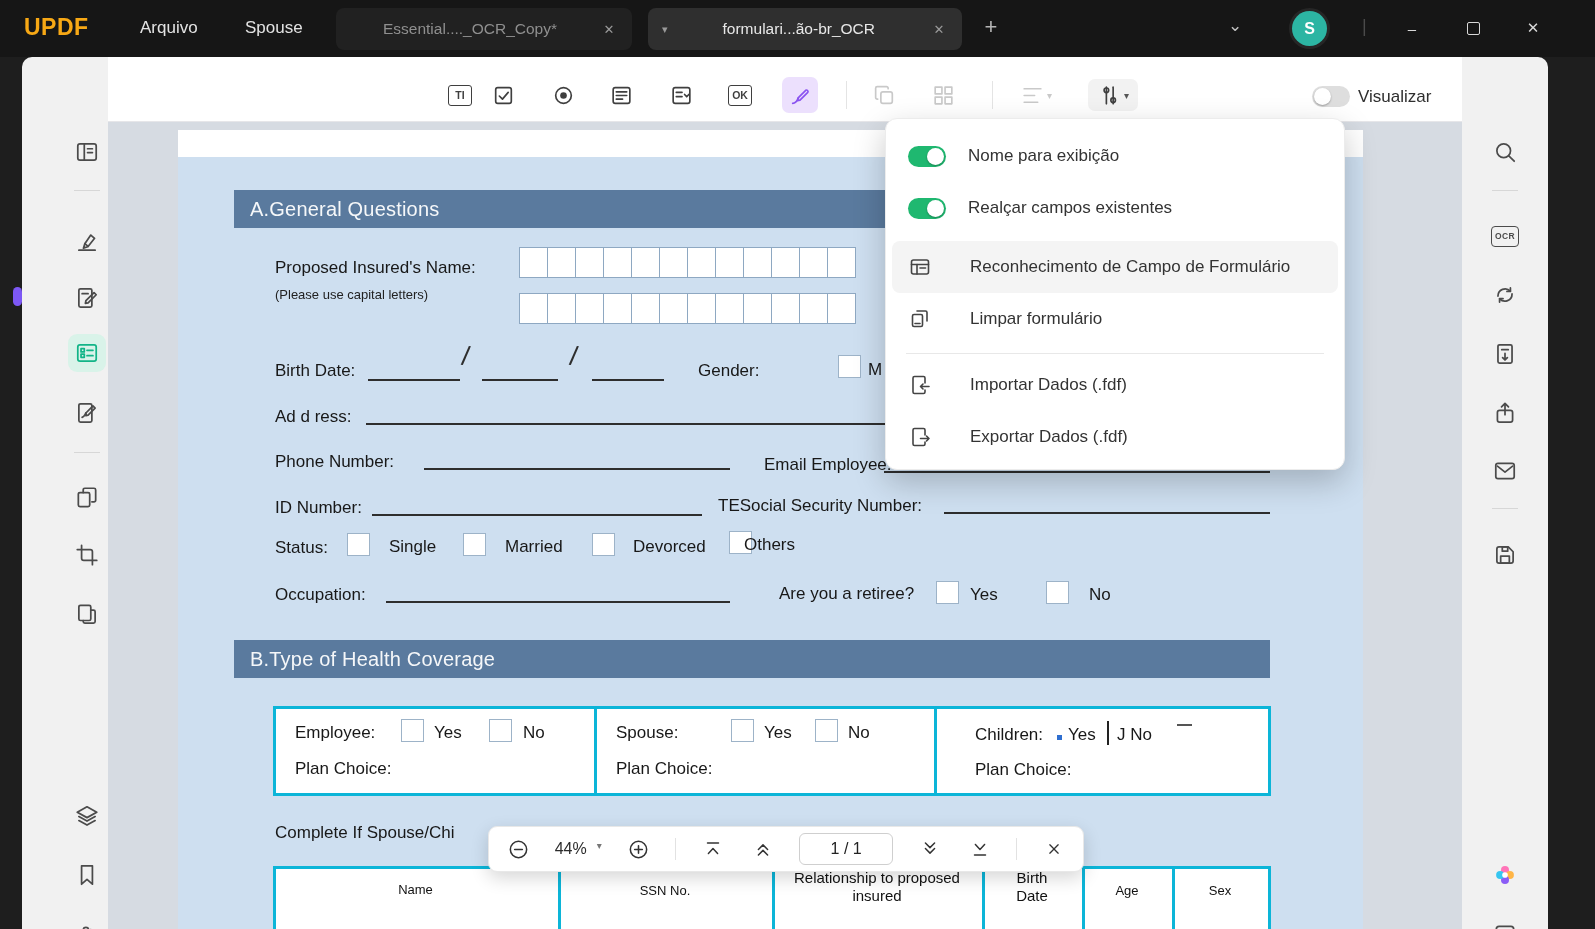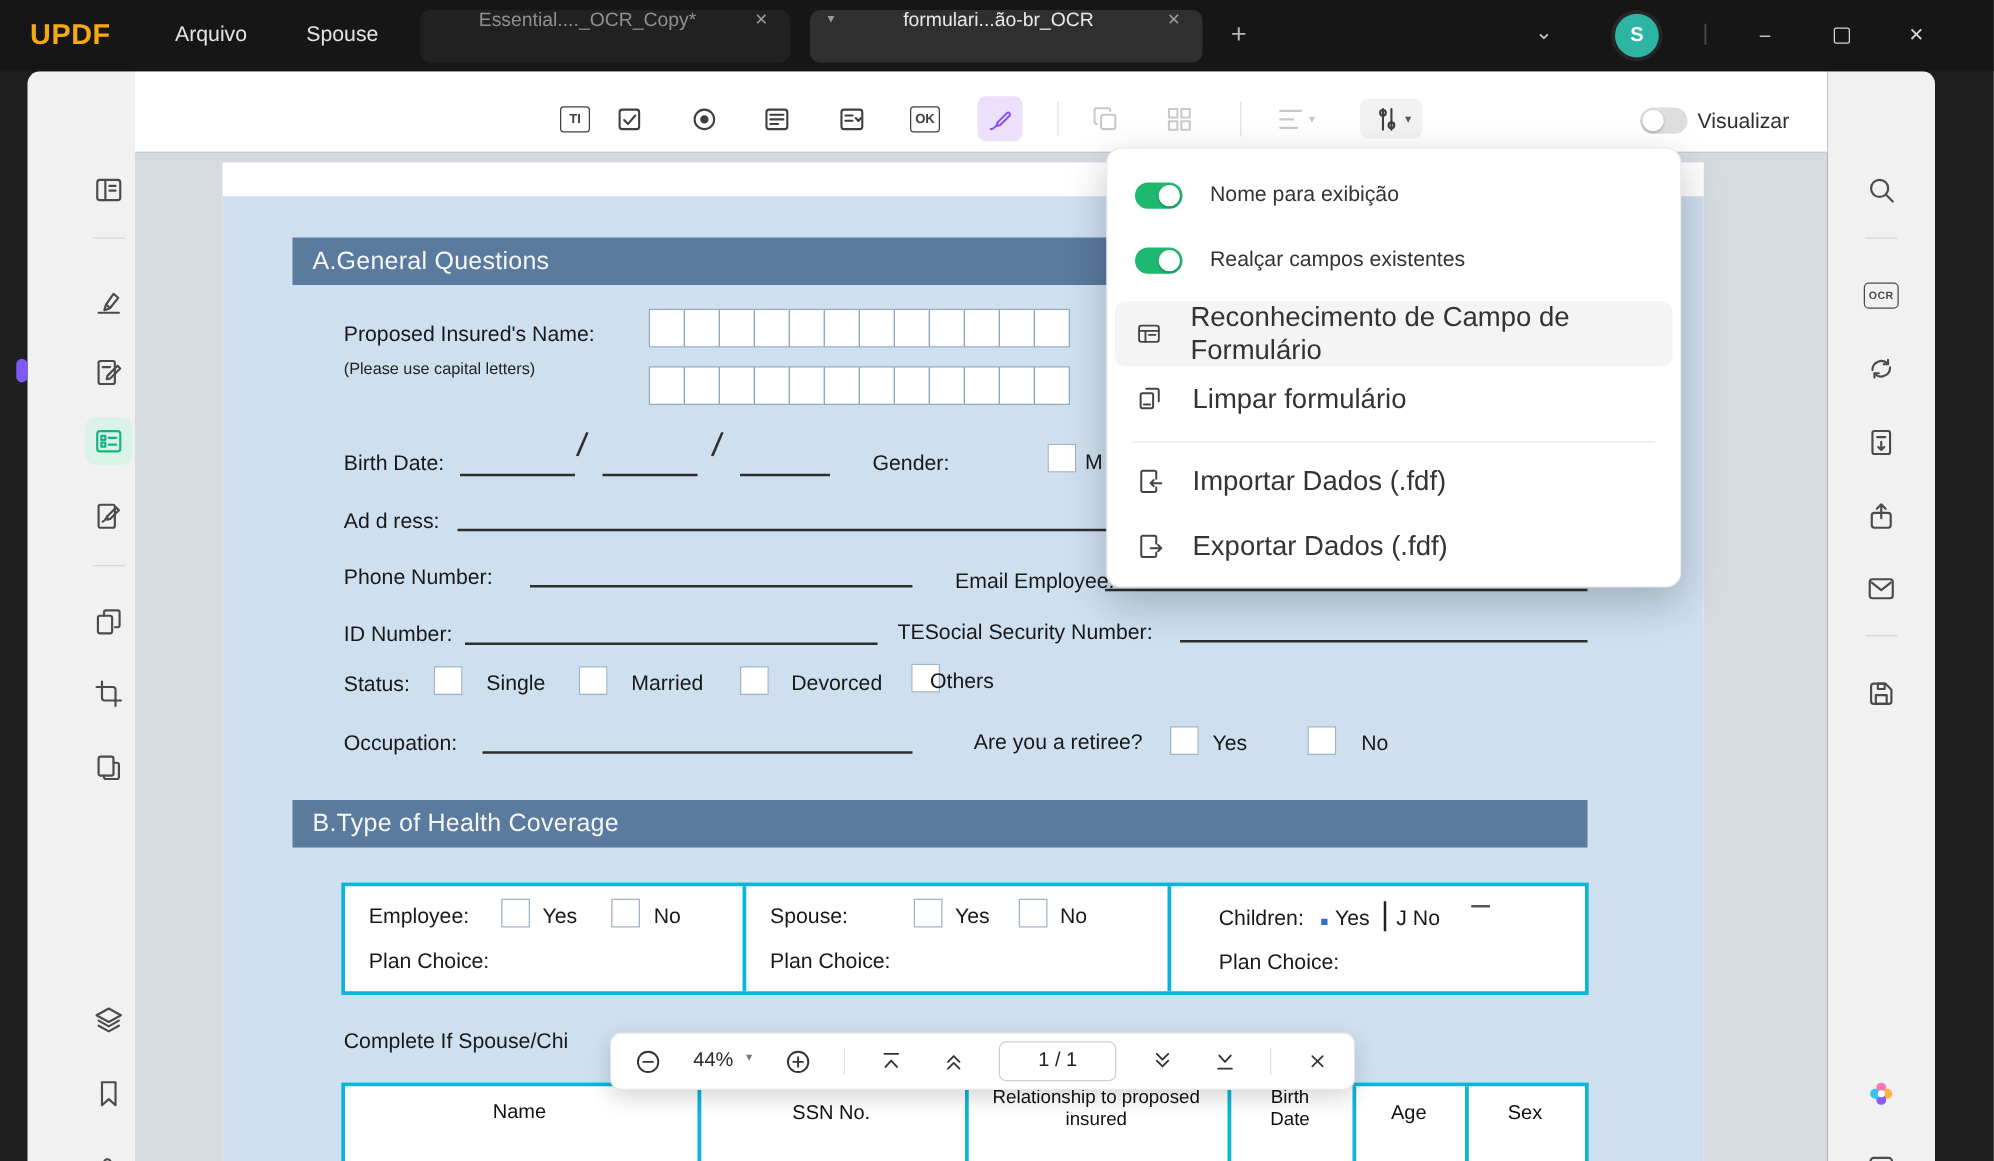--- a/index.html
+++ b/index.html
@@ -5,21 +5,21 @@
   *{box-sizing:border-box;margin:0;padding:0}
   html,body{width:1595px;height:929px}
   body{position:relative;overflow:hidden;background:#1e1e1e;font-family:"Liberation Sans",sans-serif;-webkit-font-smoothing:antialiased}
   .abs{position:absolute}
   svg.ic{stroke:#4b4b4b;fill:none;stroke-width:1.6;stroke-linecap:round;stroke-linejoin:round;display:block}
 
   
   .titlebar{position:absolute;left:0;top:0;width:1595px;height:57px;background:#161616;z-index:100}
   .logo{position:absolute;left:24px;top:14px;font-size:23px;font-weight:800;color:#f7a815;letter-spacing:.5px}
   .tmenu{position:absolute;top:18px;font-size:17px;color:#e3e3e3;cursor:default}
-  .tab{position:absolute;top:8px;height:42px;border-radius:8px;display:flex;padding:0 14px;gap:10px}
+  .tab{position:absolute;top:8px;height:42px;border-radius:8px;display:flex;align-items:center;padding:0 14px;gap:10px}
   .tab-inactive{left:336px;width:296px;background:#212121;color:#8f8f8f}
   .tab-active{left:648px;width:314px;background:#2f2f2f;color:#e8e8e8}
   .tab-label{flex:1;text-align:center;font-size:15.5px;white-space:nowrap;overflow:hidden;text-overflow:ellipsis}
   .tab-close{font-size:13px;color:#9a9a9a;width:18px;text-align:center}
   .tab-caret{font-size:11px;color:#9a9a9a}
   .newtab{position:absolute;left:978px;top:14px;font-size:22px;color:#b5b5b5;width:26px;text-align:center}
   .tabs-chevron{position:absolute;left:1228px;top:15px;font-size:17px;color:#c0c0c0}
   .avatar{position:absolute;left:1292px;top:11px;width:35px;height:35px;border-radius:50%;background:#2cb5a3;color:#fff;font-size:16px;font-weight:bold;display:flex;align-items:center;justify-content:center;box-shadow:0 0 0 3px rgba(255,255,255,.07)}
   .tb-sep{position:absolute;left:1362px;top:16px;color:#4a4a4a;font-size:18px}
   .win-btn{position:absolute;top:16px;width:24px;height:24px;color:#d8d8d8;font-size:15px;display:flex;align-items:center;justify-content:center}
@@ -60,25 +60,25 @@
   .sect{position:absolute;left:234px;width:1036px;height:38px;background:#5a7a9e;color:#f5f7f9;font-size:20px;line-height:38px;padding-left:16px;letter-spacing:.2px;z-index:5}
   .flabel{position:absolute;font-size:17px;color:#181818;white-space:nowrap;z-index:6}
   .fsmall{position:absolute;font-size:13px;color:#222;white-space:nowrap;z-index:6}
   .uline{position:absolute;height:0;border-bottom:2px solid #2e2e2e;z-index:6}
   .cb{position:absolute;width:23px;height:23px;background:#fff;border:1px solid #9db3c8;z-index:6}
   .charrow{position:absolute;display:flex;z-index:6}
   .cbox{width:29px;height:31px;background:#fff;border:1px solid #8ea8c2;margin-left:-1px}
   .slash{position:absolute;font-size:27px;color:#2e2e2e;z-index:6;transform:rotate(8deg)}
   .ctable{position:absolute;background:#fff;border:3px solid #0cb5d8;z-index:5}
   .vdiv{position:absolute;top:0;bottom:0;width:2.5px;background:#0cb5d8}
-  .thead{position:absolute;font-size:16px;color:#111;text-align:center;z-index:6;line-height:18px}
+  .thead{position:absolute;font-size:13px;color:#111;text-align:center;z-index:6;line-height:18px}
 
   
   .form-menu{position:absolute;left:885px;top:118px;width:460px;height:352px;background:#fff;border:1px solid #ececec;border-radius:12px;box-shadow:0 12px 32px rgba(0,0,0,.22);z-index:50}
-  .menu-row{position:absolute;left:6px;right:6px;height:52px;display:flex;align-items:center;padding-left:16px;gap:22px;border-radius:8px;font-size:22px;color:#333}
+  .menu-row{position:absolute;left:6px;right:6px;height:52px;display:flex;align-items:center;padding-left:16px;gap:38px;border-radius:8px;font-size:17px;color:#333}
   .menu-row.hl{background:#f4f4f4}
   .toggle-row{position:absolute;left:22px;right:16px;height:34px;display:flex;align-items:center;gap:22px;font-size:17px;color:#333}
   .menu-div{position:absolute;left:20px;right:20px;height:0;border-top:1px solid #e8e8e8}
 
   
   .zoombar{position:absolute;left:488px;top:826px;width:596px;height:46px;background:#fff;border:1px solid #e8e8e8;border-radius:9px;box-shadow:0 6px 18px rgba(0,0,0,.16);z-index:60;display:flex;align-items:center;justify-content:space-between;padding:0 16px}
   .zbtn{width:26px;height:26px;display:flex;align-items:center;justify-content:center}
   .zoom-group{display:flex;align-items:flex-start;gap:8px;font-size:16px;color:#2c2c2c}
   .zsep{width:1px;height:22px;background:#e2e2e2}
   .pagebox{width:94px;height:32px;border:1px solid #cfcfcf;border-radius:6px;display:flex;align-items:center;justify-content:center;font-size:16px;color:#222}

